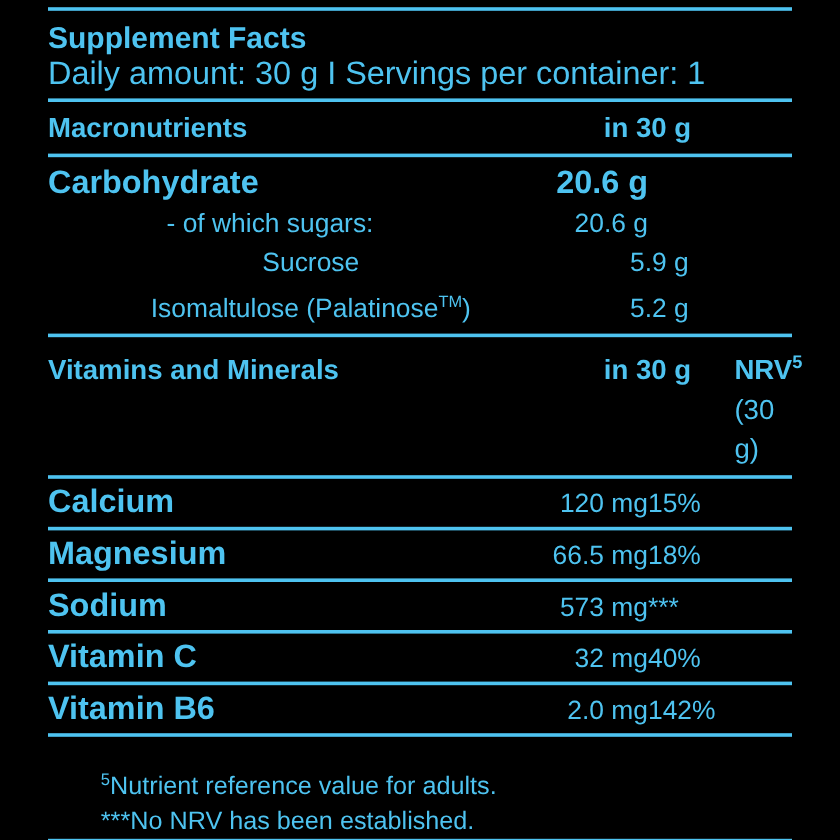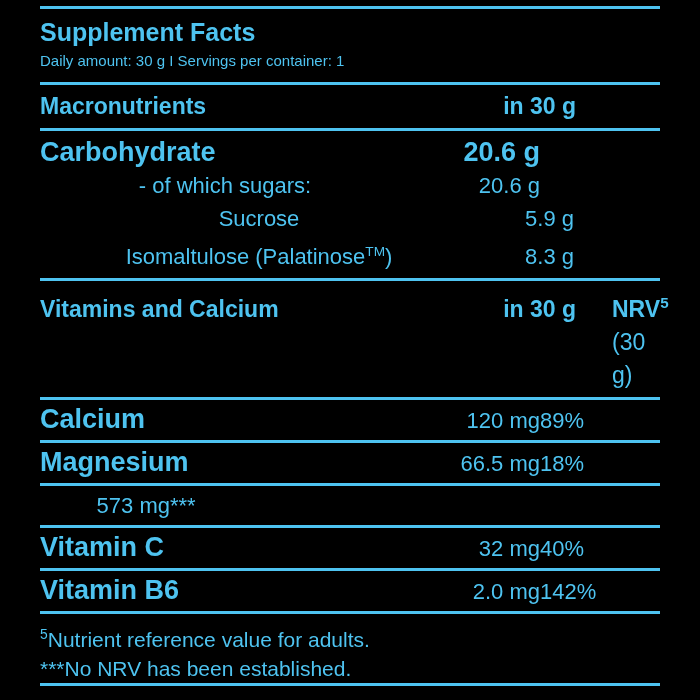--- a/index.html
+++ b/index.html
@@ -32,21 +32,21 @@
   .block { padding: 4px 0 4px 0; }
 
   .title {
     font-size: 25px;
     font-weight: bold;
     letter-spacing: 0px;
     line-height: 30px;
     padding-top: 4px;
   }
   .subtitle {
-    font-size: 15px;
+    font-size: 27px;
     line-height: 28px;
     padding-bottom: 3px;
   }
 
   .row {
     display: flex;
     align-items: baseline;
     line-height: 33px;
   }
   .row .name { flex: 0 0 370px; }
@@ -62,21 +62,22 @@
   .plain { font-size: 22px; text-align: center; }
   .indent1 { padding-left: 0px; }
   .indent2 { padding-left: 34px; }
 
   .sect-pad { padding: 5px 0 5px 0; }
   .sect-pad-sm { padding: 3px 0 3px 0; }
 
   .footnote {
     font-size: 21px;
     line-height: 29px;
-    padding-top: 6px;
+    padding-top: 21px;
+    margin-left: 44px;
   }
   sup { font-size: 0.66em; vertical-align: super; }
   .tm { font-size: 0.62em; vertical-align: super; }
 </style>
 </head>
 <body>
 
 <div class="panel">
 
   <div class="rule top"></div>
@@ -109,57 +110,58 @@
       <span class="val plain">20.6 g</span>
       <span class="nrv"></span>
     </div>
     <div class="row">
       <span class="name plain indent2">Sucrose</span>
       <span class="val plain">5.9 g</span>
       <span class="nrv"></span>
     </div>
     <div class="row">
       <span class="name plain indent2"><span>Isomaltulose (Palatinose</span><span class="tm">TM</span><span>)</span></span>
-      <span class="val plain">8.3 g</span>
+      <span class="val plain">5.2 g</span>
       <span class="nrv"></span>
     </div>
   </div>
 
   <div class="rule"></div>
 
   <div class="sect-pad">
     <div class="row hdr">
-      <span class="name">Vitamins and Calcium</span>
+      <span class="name">Vitamins and Minerals</span>
       <span class="val">in 30 g</span>
       <span class="nrv"><span>NRV</span><sup>5</sup><span class="nrv-unit"> (30 g)</span></span>
     </div>
   </div>
 
   <div class="rule"></div>
 
   <div class="sect-pad-sm">
     <div class="row">
       <span class="name bold">Calcium</span>
       <span class="val plain">120 mg</span>
-      <span class="nrv plain">89%</span>
+      <span class="nrv plain">15%</span>
     </div>
   </div>
   <div class="rule"></div>
 
   <div class="sect-pad-sm">
     <div class="row">
       <span class="name bold">Magnesium</span>
       <span class="val plain">66.5 mg</span>
       <span class="nrv plain">18%</span>
     </div>
   </div>
   <div class="rule"></div>
 
   <div class="sect-pad-sm">
     <div class="row">
+      <span class="name bold">Sodium</span>
       <span class="val plain">573 mg</span>
       <span class="nrv plain">***</span>
     </div>
   </div>
   <div class="rule"></div>
 
   <div class="sect-pad-sm">
     <div class="row">
       <span class="name bold">Vitamin C</span>
       <span class="val plain">32 mg</span>

